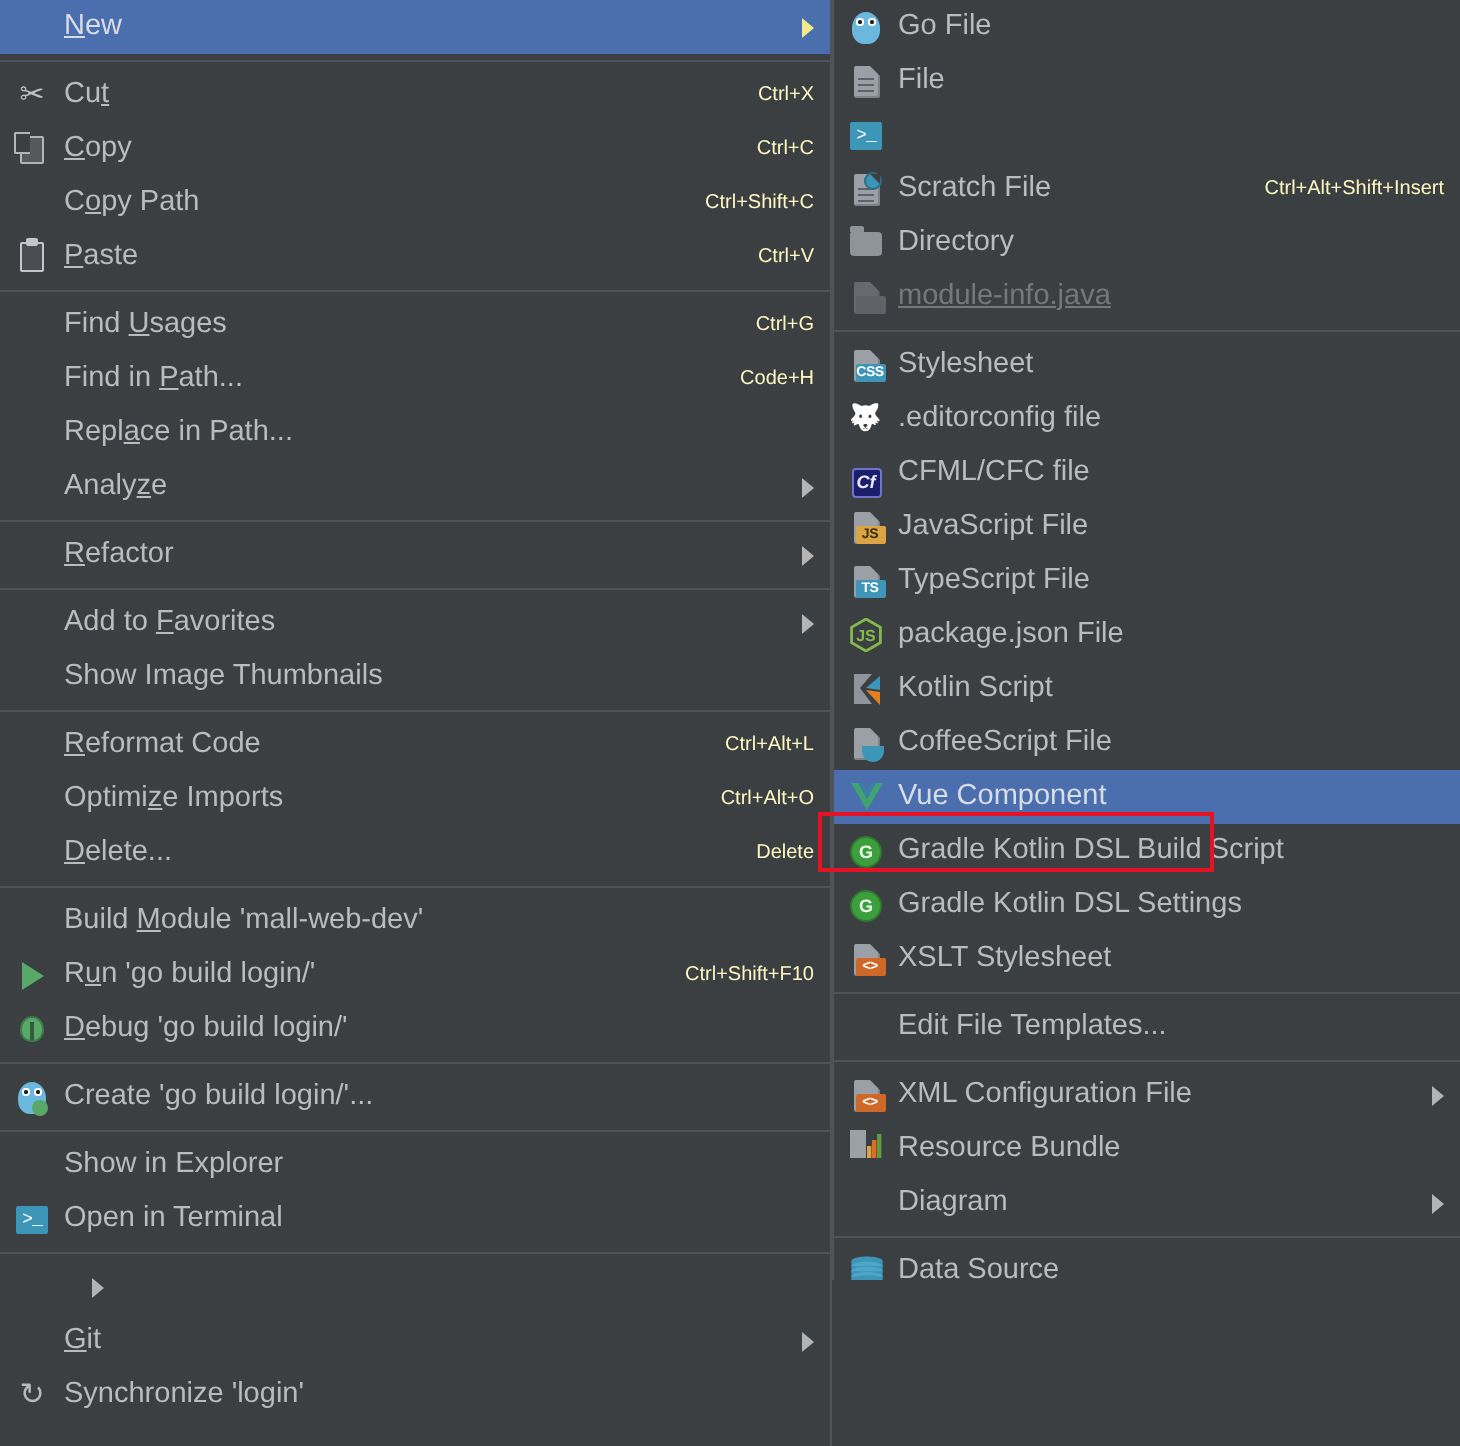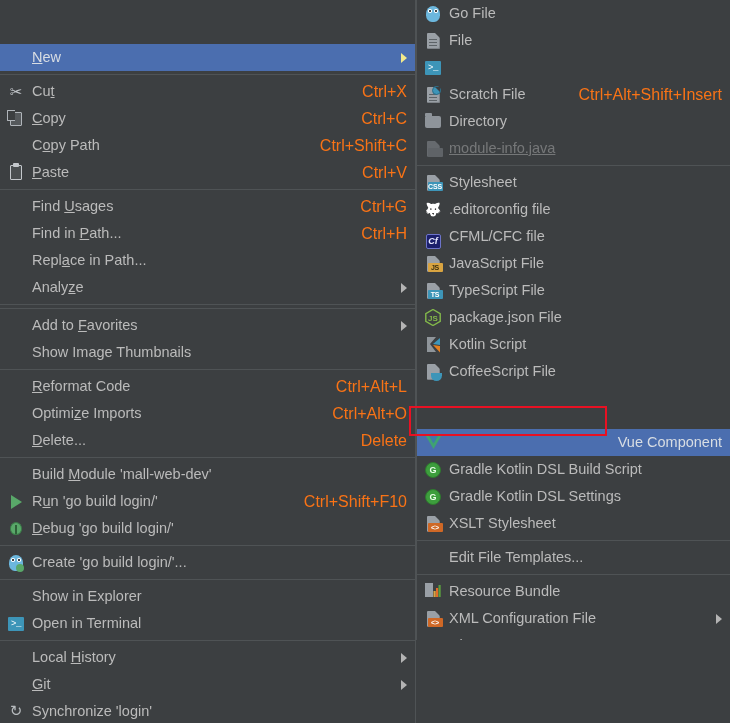--- a/index.html
+++ b/index.html
@@ -52,21 +52,20 @@
     height: 27px;
     display: flex;
     align-items: center;
     box-sizing: border-box;
     padding: 0 8px 0 6px;
     cursor: default;
     white-space: nowrap;
   }
   .menu-item.selected {
     background: #4b6eaf;
-    margin-top: 44px;
   }
   .menu-item.disabled .label,
   .menu-item.disabled .icon {
     opacity: 0.45;
     text-decoration: underline;
   }
 
   .icon {
     width: 20px;
     min-width: 20px;
@@ -80,22 +79,22 @@
   .label {
     flex: 1 1 auto;
     color: #bbbbbb;
     font-size: 14.5px;
     line-height: 17px;
     overflow: hidden;
     text-overflow: clip;
   }
   .menu-item.selected .label { color: #d8dde3; }
   .shortcut {
-    color: #f97316;
-    font-size: 16px;
+    color: #fef9c3;
+    font-size: 10px;
     margin-left: 22px;
     flex: 0 0 auto;
   }
 
   .submenu-arrow {
     flex: 0 0 auto;
     margin-left: 14px;
     width: 0; height: 0;
     border-left: 6px solid #b4b4b4;
     border-top: 5px solid transparent;
@@ -386,32 +385,37 @@
       </div>
       <div class="separator"></div>
       <div class="menu-item">
         <span class="icon"></span>
         <span class="label">Find <span class="mn">U</span>sages</span>
         <span class="shortcut">Ctrl+G</span>
       </div>
       <div class="menu-item">
         <span class="icon"></span>
         <span class="label">Find in <span class="mn">P</span>ath...</span>
-        <span class="shortcut">Ctrl+H</span>
+        <span class="shortcut">Code+H</span>
       </div>
       <div class="menu-item">
         <span class="icon"></span>
         <span class="label">Repl<span class="mn">a</span>ce in Path...</span>
       </div>
       <div class="menu-item">
         <span class="icon"></span>
         <span class="label">Analy<span class="mn">z</span>e</span>
         <span class="submenu-arrow"></span>
       </div>
       <div class="separator"></div>
+      <div class="menu-item">
+        <span class="icon"></span>
+        <span class="label"><span class="mn">R</span>efactor</span>
+        <span class="submenu-arrow"></span>
+      </div>
       <div class="separator"></div>
       <div class="menu-item">
         <span class="icon"></span>
         <span class="label">Add to <span class="mn">F</span>avorites</span>
         <span class="submenu-arrow"></span>
       </div>
       <div class="menu-item">
         <span class="icon"></span>
         <span class="label">Show Image Thumbnails</span>
       </div>
@@ -465,21 +469,20 @@
       </div>
       <div class="menu-item">
         <span class="icon">
           <div class="ic-terminal">&gt;_</div>
         </span>
         <span class="label">Open in Terminal</span>
       </div>
       <div class="separator"></div>
       <div class="menu-item">
         <span class="icon"></span>
-        <span class="label">Local <span class="mn">H</span>istory</span>
         <span class="submenu-arrow"></span>
       </div>
       <div class="menu-item">
         <span class="icon"></span>
         <span class="label"><span class="mn">G</span>it</span>
         <span class="submenu-arrow"></span>
       </div>
       <div class="menu-item">
         <span class="icon">
           <span class="ic-sync">↻</span>
@@ -591,21 +594,21 @@
         <span class="label">Kotlin Script</span>
       </div>
       <div class="menu-item">
         <span class="icon">
           <div class="ic-file-base">
             <span class="ic-coffee"></span>
           </div>
         </span>
         <span class="label">CoffeeScript File</span>
       </div>
-      <div class="menu-item selected" style="background: rgb(75, 110, 175); text-align: right;">
+      <div class="menu-item selected" style="background: rgb(75, 110, 175);">
         <span class="icon">
           <span class="ic-vue"><svg width="17" height="15" viewBox="0 0 17 15">
               <path d="M0.5,0.5 L4,0.5 L8.5,8.5 L13,0.5 L16.5,0.5 L8.5,14 Z" fill="#3fa372"></path>
               <path d="M4.2,0.5 L6.6,0.5 L8.5,4 L10.4,0.5 L12.8,0.5 L8.5,8 Z" fill="#3b7ea8"></path>
             </svg></span>
         </span>
         <span class="label">Vue Component</span>
       </div>
       <div class="menu-item">
         <span class="icon">
@@ -626,39 +629,39 @@
           </div>
         </span>
         <span class="label">XSLT Stylesheet</span>
       </div>
       <div class="separator"></div>
       <div class="menu-item">
         <span class="icon"></span>
         <span class="label">Edit File Templates...</span>
       </div>
       <div class="separator"></div>
+      <div class="menu-item">
+        <span class="icon">
+          <div class="ic-file-base">
+            <span class="ic-badge" style="background: rgb(207, 104, 38);">&lt;&gt;</span>
+          </div>
+        </span>
+        <span class="label">XML Configuration File</span>
+        <span class="submenu-arrow"></span>
+      </div>
       <div class="menu-item">
         <span class="icon">
           <span><svg width="16" height="16" viewBox="0 0 16 16">
               <rect x="0" y="1" width="8" height="14" fill="#9aa0a6"></rect>
               <rect x="8.5" y="9" width="2.2" height="6" fill="#d9a441"></rect>
               <rect x="11" y="6" width="2.2" height="9" fill="#e36b28"></rect>
               <rect x="13.5" y="3" width="2.2" height="12" fill="#5a9e3f"></rect>
             </svg></span>
         </span>
         <span class="label">Resource Bundle</span>
-      </div>
-      <div class="menu-item">
-        <span class="icon">
-          <div class="ic-file-base">
-            <span class="ic-badge" style="background: rgb(207, 104, 38);">&lt;&gt;</span>
-          </div>
-        </span>
-        <span class="label">XML Configuration File</span>
-        <span class="submenu-arrow"></span>
       </div>
       <div class="menu-item">
         <span class="icon"></span>
         <span class="label">Diagram</span>
         <span class="submenu-arrow"></span>
       </div>
       <div class="separator"></div>
       <div class="menu-item">
         <span class="icon">
           <span class="ic-db"><svg width="17" height="15" viewBox="0 0 17 15">

